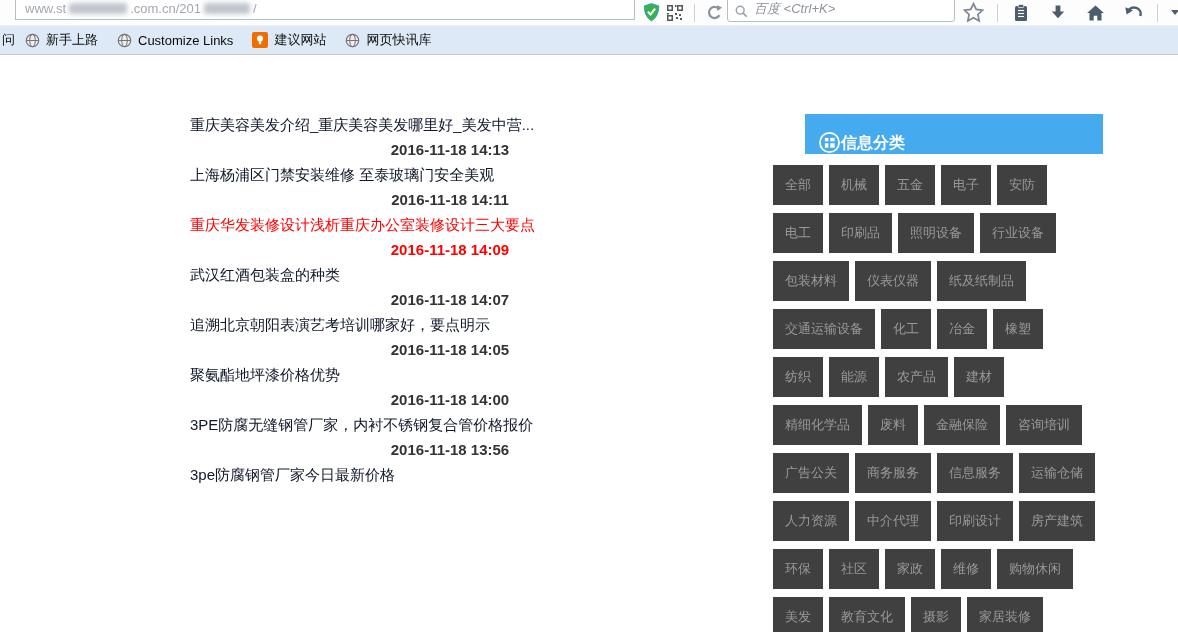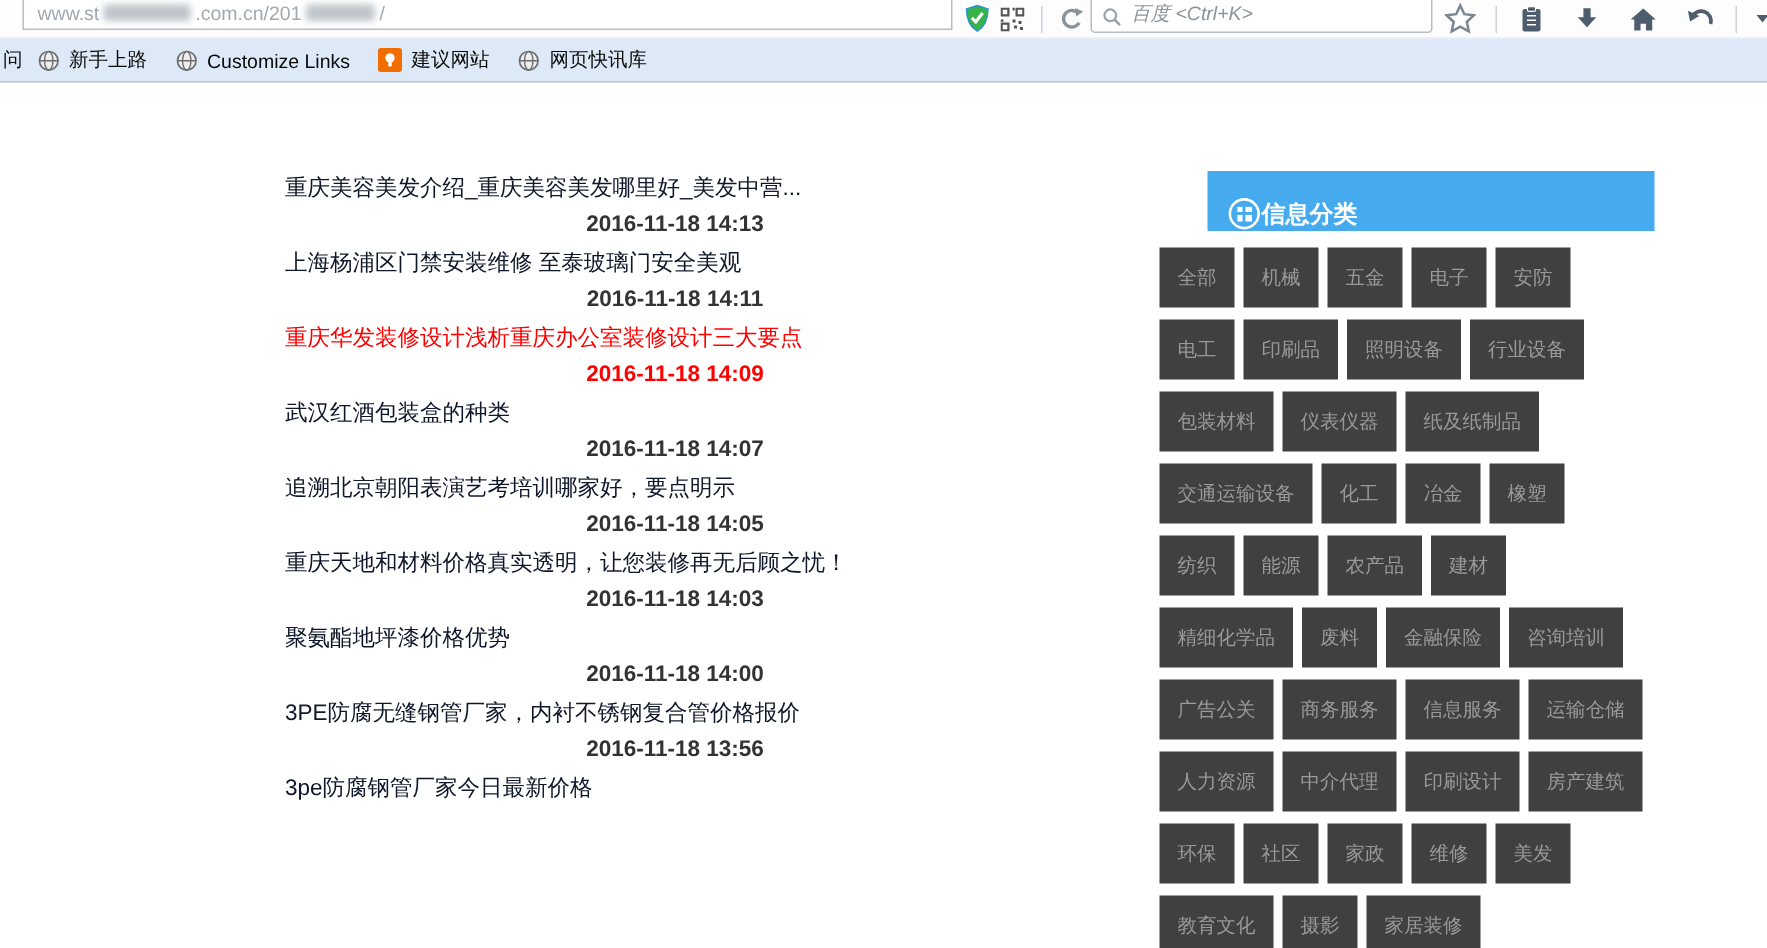--- a/index.html
+++ b/index.html
@@ -211,24 +211,20 @@
       <div class="article-item">
         <div class="article-title">武汉红酒包装盒的种类</div>
         <div class="article-time">2016-11-18 14:07</div>
       </div>
 
       <div class="article-item">
         <div class="article-title">追溯北京朝阳表演艺考培训哪家好，要点明示</div>
         <div class="article-time">2016-11-18 14:05</div>
       </div>
 
-      <div class="article-item">
-        <div class="article-title">重庆天地和材料价格真实透明，让您装修再无后顾之忧！</div>
-        <div class="article-time">2016-11-18 14:03</div>
-      </div>
 
 
       <div class="article-item">
         <div class="article-title">聚氨酯地坪漆价格优势</div>
         <div class="article-time">2016-11-18 14:00</div>
       </div>
 
 
       <div class="article-item">
         <div class="article-title">3PE防腐无缝钢管厂家，内衬不锈钢复合管价格报价</div>
@@ -321,20 +317,21 @@
         <span class="category-btn">房产建筑</span>
 
         <span class="category-btn">环保</span>
 
         <span class="category-btn">社区</span>
 
         <span class="category-btn">家政</span>
 
         <span class="category-btn">维修</span>
 
+        <span class="category-btn">购物休闲</span>
 
         <span class="category-btn">美发</span>
 
         <span class="category-btn">教育文化</span>
 
         <span class="category-btn">摄影</span>
 
         <span class="category-btn">家居装修</span>
       </div>
   </div>

